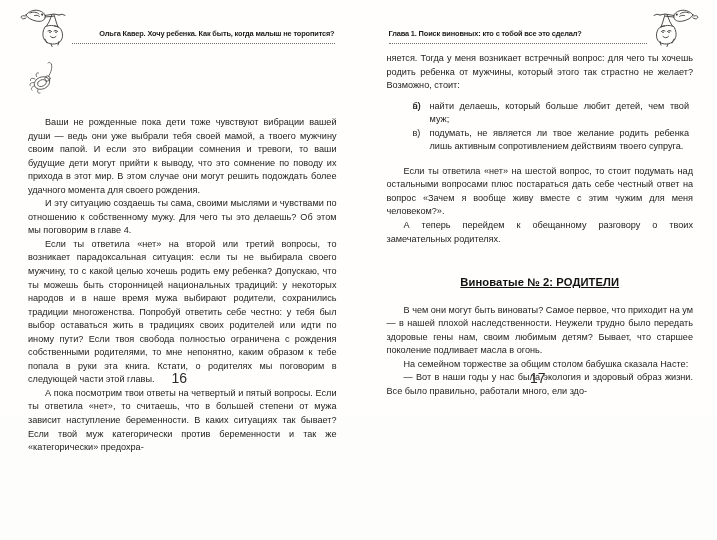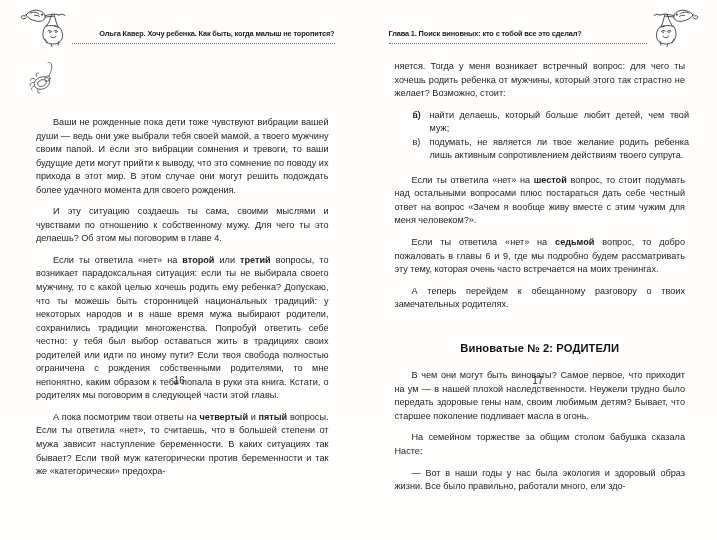--- a/index.html
+++ b/index.html
@@ -70,25 +70,25 @@
 
   
   .body-text {
     font-size: 9.15px;
     line-height: 13.55px;
     text-align: justify;
     color: #1c1c1c;
     hyphens: manual;
   }
   .body-text p {
-    margin: 8px;
+    margin: 0;
     text-indent: 17px;
   }
   .body-text p.noindent { text-indent: 0; }
-  .body-text b { font-weight: 700; }
+  .body-text b { font-weight: 400; }
 
   
   .quote-block {
     position: relative;
     margin: 7px 0 13px 0;
     padding-left: 36px;
     min-height: 44px;
   }
   .quote-text {
     font-style: italic;
@@ -127,30 +127,31 @@
   }
 
   
   .section-heading {
     text-align: center;
     font-size: 11.2px;
     font-weight: 700;
     color: #111;
     margin: 30px 0 14px 0;
     letter-spacing: 0.1px;
+    text-decoration: underline;
   }
 
   
   .folio {
     position: absolute;
     bottom: 30px;
     left: 0;
     right: 0;
     text-align: center;
-    font-size: 10px;
+    font-size: 14px;
     color: #2a2a2a;
   }
 </style>
 </head>
 <body>
 
 <div class="spread">
 
   <div class="page page-left">
 
@@ -250,21 +251,20 @@
     <div class="body-text">
       <p class="noindent">няется. Тогда у меня возникает встречный вопрос: для чего ты хочешь родить ребенка от мужчины, который этого так страстно не желает? Возможно, стоит:</p>
 
       <ol class="letter-list">
         <li><span class="mark">а)</span></li>
         <li><span class="mark">б)</span><span>найти делаешь, который больше любит детей, чем твой муж;</span></li>
         <li><span class="mark">в)</span><span>подумать, не является ли твое желание родить ребенка лишь активным сопротивлением действиям твоего супруга.</span></li>
       </ol>
 
       <p><span>Если ты ответила «нет» на </span><b>шестой</b><span> вопрос, то стоит подумать над остальными вопросами плюс постараться дать себе честный ответ на вопрос «Зачем я вообще живу вместе с этим чужим для меня человеком?».</span></p>
-      <p><span>Если ты ответила «нет» на </span><b>седьмой</b><span> вопрос, то добро пожаловать в главы 6 и 9, где мы подробно будем рассматривать эту тему, которая очень часто встречается на моих тренингах.</span></p>
       <p>А теперь перейдем к обещанному разговору о твоих замечательных родителях.</p>
 
       <div class="section-heading">Виноватые № 2: РОДИТЕЛИ</div>
 
       <p>В чем они могут быть виноваты? Самое первое, что приходит на ум — в нашей плохой наследственности. Неужели трудно было передать здоровые гены нам, своим любимым детям? Бывает, что старшее поколение подливает масла в огонь.</p>
       <p>На семейном торжестве за общим столом бабушка сказала Насте:</p>
       <p>— Вот в наши годы у нас была экология и здоровый образ жизни. Все было правильно, работали много, ели здо-</p>
     </div>
 
     <div class="folio">17</div>

